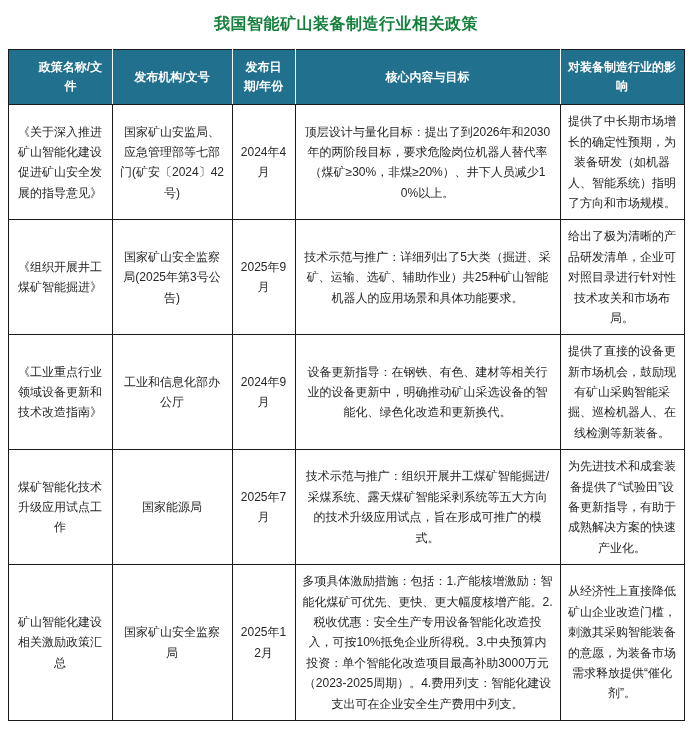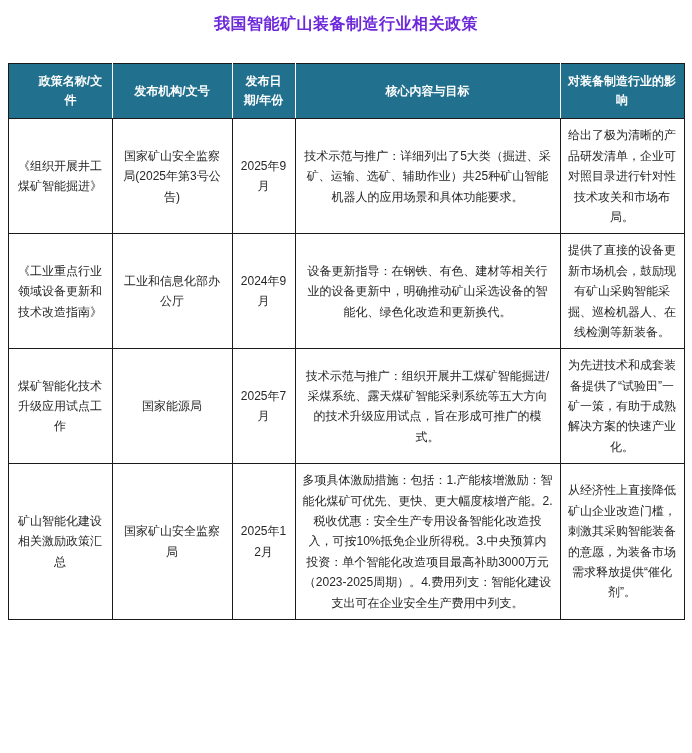--- a/index.html
+++ b/index.html
@@ -9,25 +9,25 @@
     font-family: "Liberation Sans", sans-serif;
   }
   .page {
     width: 692px;
     height: 753px;
     padding-top: 10px;
     background: #ffffff;
   }
   .title {
     text-align: center;
-    color: #6d28d9;
+    color: #15803d;
     font-size: 16px;
     font-weight: bold;
     letter-spacing: 0.5px;
-    padding: 4px 0 28px 0;
+    padding: 4px 0 14px 0;
   }
   table.policy-table {
     width: 676px;
     margin: 0 auto;
     border-collapse: collapse;
     table-layout: fixed;
   }
   col.c1 { width: 104px; }
   col.c2 { width: 120px; }
   col.c3 { width: 63px; }
@@ -85,39 +85,46 @@
       <tr>
         <th>政策名称/文件</th>
         <th>发布机构/文号</th>
         <th>发布日期/年份</th>
         <th>核心内容与目标</th>
         <th>对装备制造行业的影响</th>
       </tr>
     </thead>
     <tbody>
       <tr>
+        <td>《关于深入推进矿山智能化建设促进矿山安全发展的指导意见》</td>
+        <td>国家矿山安监局、应急管理部等七部门(矿安〔2024〕42号)</td>
+        <td>2024年4月</td>
+        <td>顶层设计与量化目标：提出了到2026年和2030年的两阶段目标，要求危险岗位机器人替代率（煤矿≥30%，非煤≥20%）、井下人员减少10%以上。</td>
+        <td>提供了中长期市场增长的确定性预期，为装备研发（如机器人、智能系统）指明了方向和市场规模。</td>
+      </tr>
+      <tr>
         <td>《组织开展井工煤矿智能掘进》</td>
         <td>国家矿山安全监察局(2025年第3号公告)</td>
         <td>2025年9月</td>
         <td>技术示范与推广：详细列出了5大类（掘进、采矿、运输、选矿、辅助作业）共25种矿山智能机器人的应用场景和具体功能要求。</td>
         <td>给出了极为清晰的产品研发清单，企业可对照目录进行针对性技术攻关和市场布局。</td>
       </tr>
       <tr>
         <td>《工业重点行业领域设备更新和技术改造指南》</td>
         <td>工业和信息化部办公厅</td>
         <td>2024年9月</td>
         <td>设备更新指导：在钢铁、有色、建材等相关行业的设备更新中，明确推动矿山采选设备的智能化、绿色化改造和更新换代。</td>
         <td>提供了直接的设备更新市场机会，鼓励现有矿山采购智能采掘、巡检机器人、在线检测等新装备。</td>
       </tr>
       <tr>
         <td>煤矿智能化技术升级应用试点工作</td>
         <td>国家能源局</td>
         <td>2025年7月</td>
         <td>技术示范与推广：组织开展井工煤矿智能掘进/采煤系统、露天煤矿智能采剥系统等五大方向的技术升级应用试点，旨在形成可推广的模式。</td>
-        <td>为先进技术和成套装备提供了“试验田”一矿一策，有助于成熟解决方案的快速产业化。</td>
+        <td>为先进技术和成套装备提供了“试验田”设备更新指导，有助于成熟解决方案的快速产业化。</td>
       </tr>
       <tr>
         <td>矿山智能化建设相关激励政策汇总</td>
         <td>国家矿山安全监察局</td>
         <td>2025年12月</td>
         <td>多项具体激励措施：包括：1.产能核增激励：智能化煤矿可优先、更快、更大幅度核增产能。2.税收优惠：安全生产专用设备智能化改造投入，可按10%抵免企业所得税。3.中央预算内投资：单个智能化改造项目最高补助3000万元（2023-2025周期）。4.费用列支：智能化建设支出可在企业安全生产费用中列支。</td>
         <td>从经济性上直接降低矿山企业改造门槛，刺激其采购智能装备的意愿，为装备市场需求释放提供“催化剂”。</td>
       </tr>
     </tbody>
   </table>

